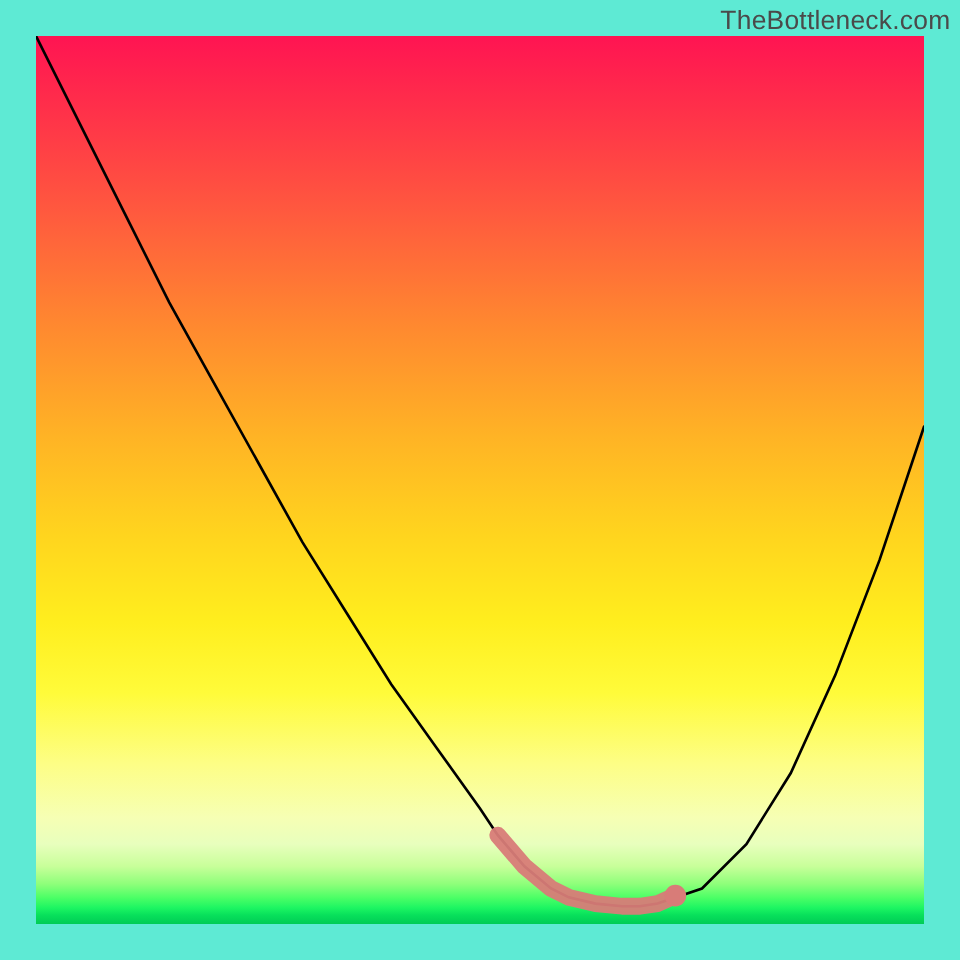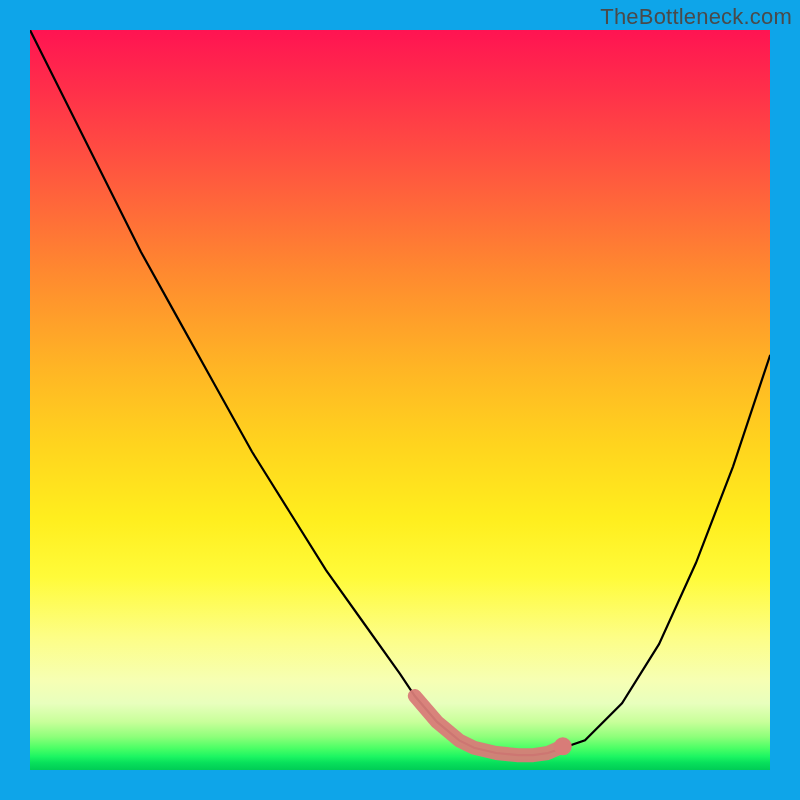--- a/index.html
+++ b/index.html
@@ -8,21 +8,21 @@
     width: 800px;
     height: 800px;
     background: #000;
     overflow: hidden;
     font-family: Arial, Helvetica, sans-serif;
   }
   .frame {
     position: relative;
     width: 800px;
     height: 800px;
-    background: #0ea5e9;
+    background: #5eead4;
   }
   .plot {
     position: absolute;
     left: 30px;
     top: 30px;
     width: 740px;
     height: 740px;
     
     background: linear-gradient(
       to bottom,

